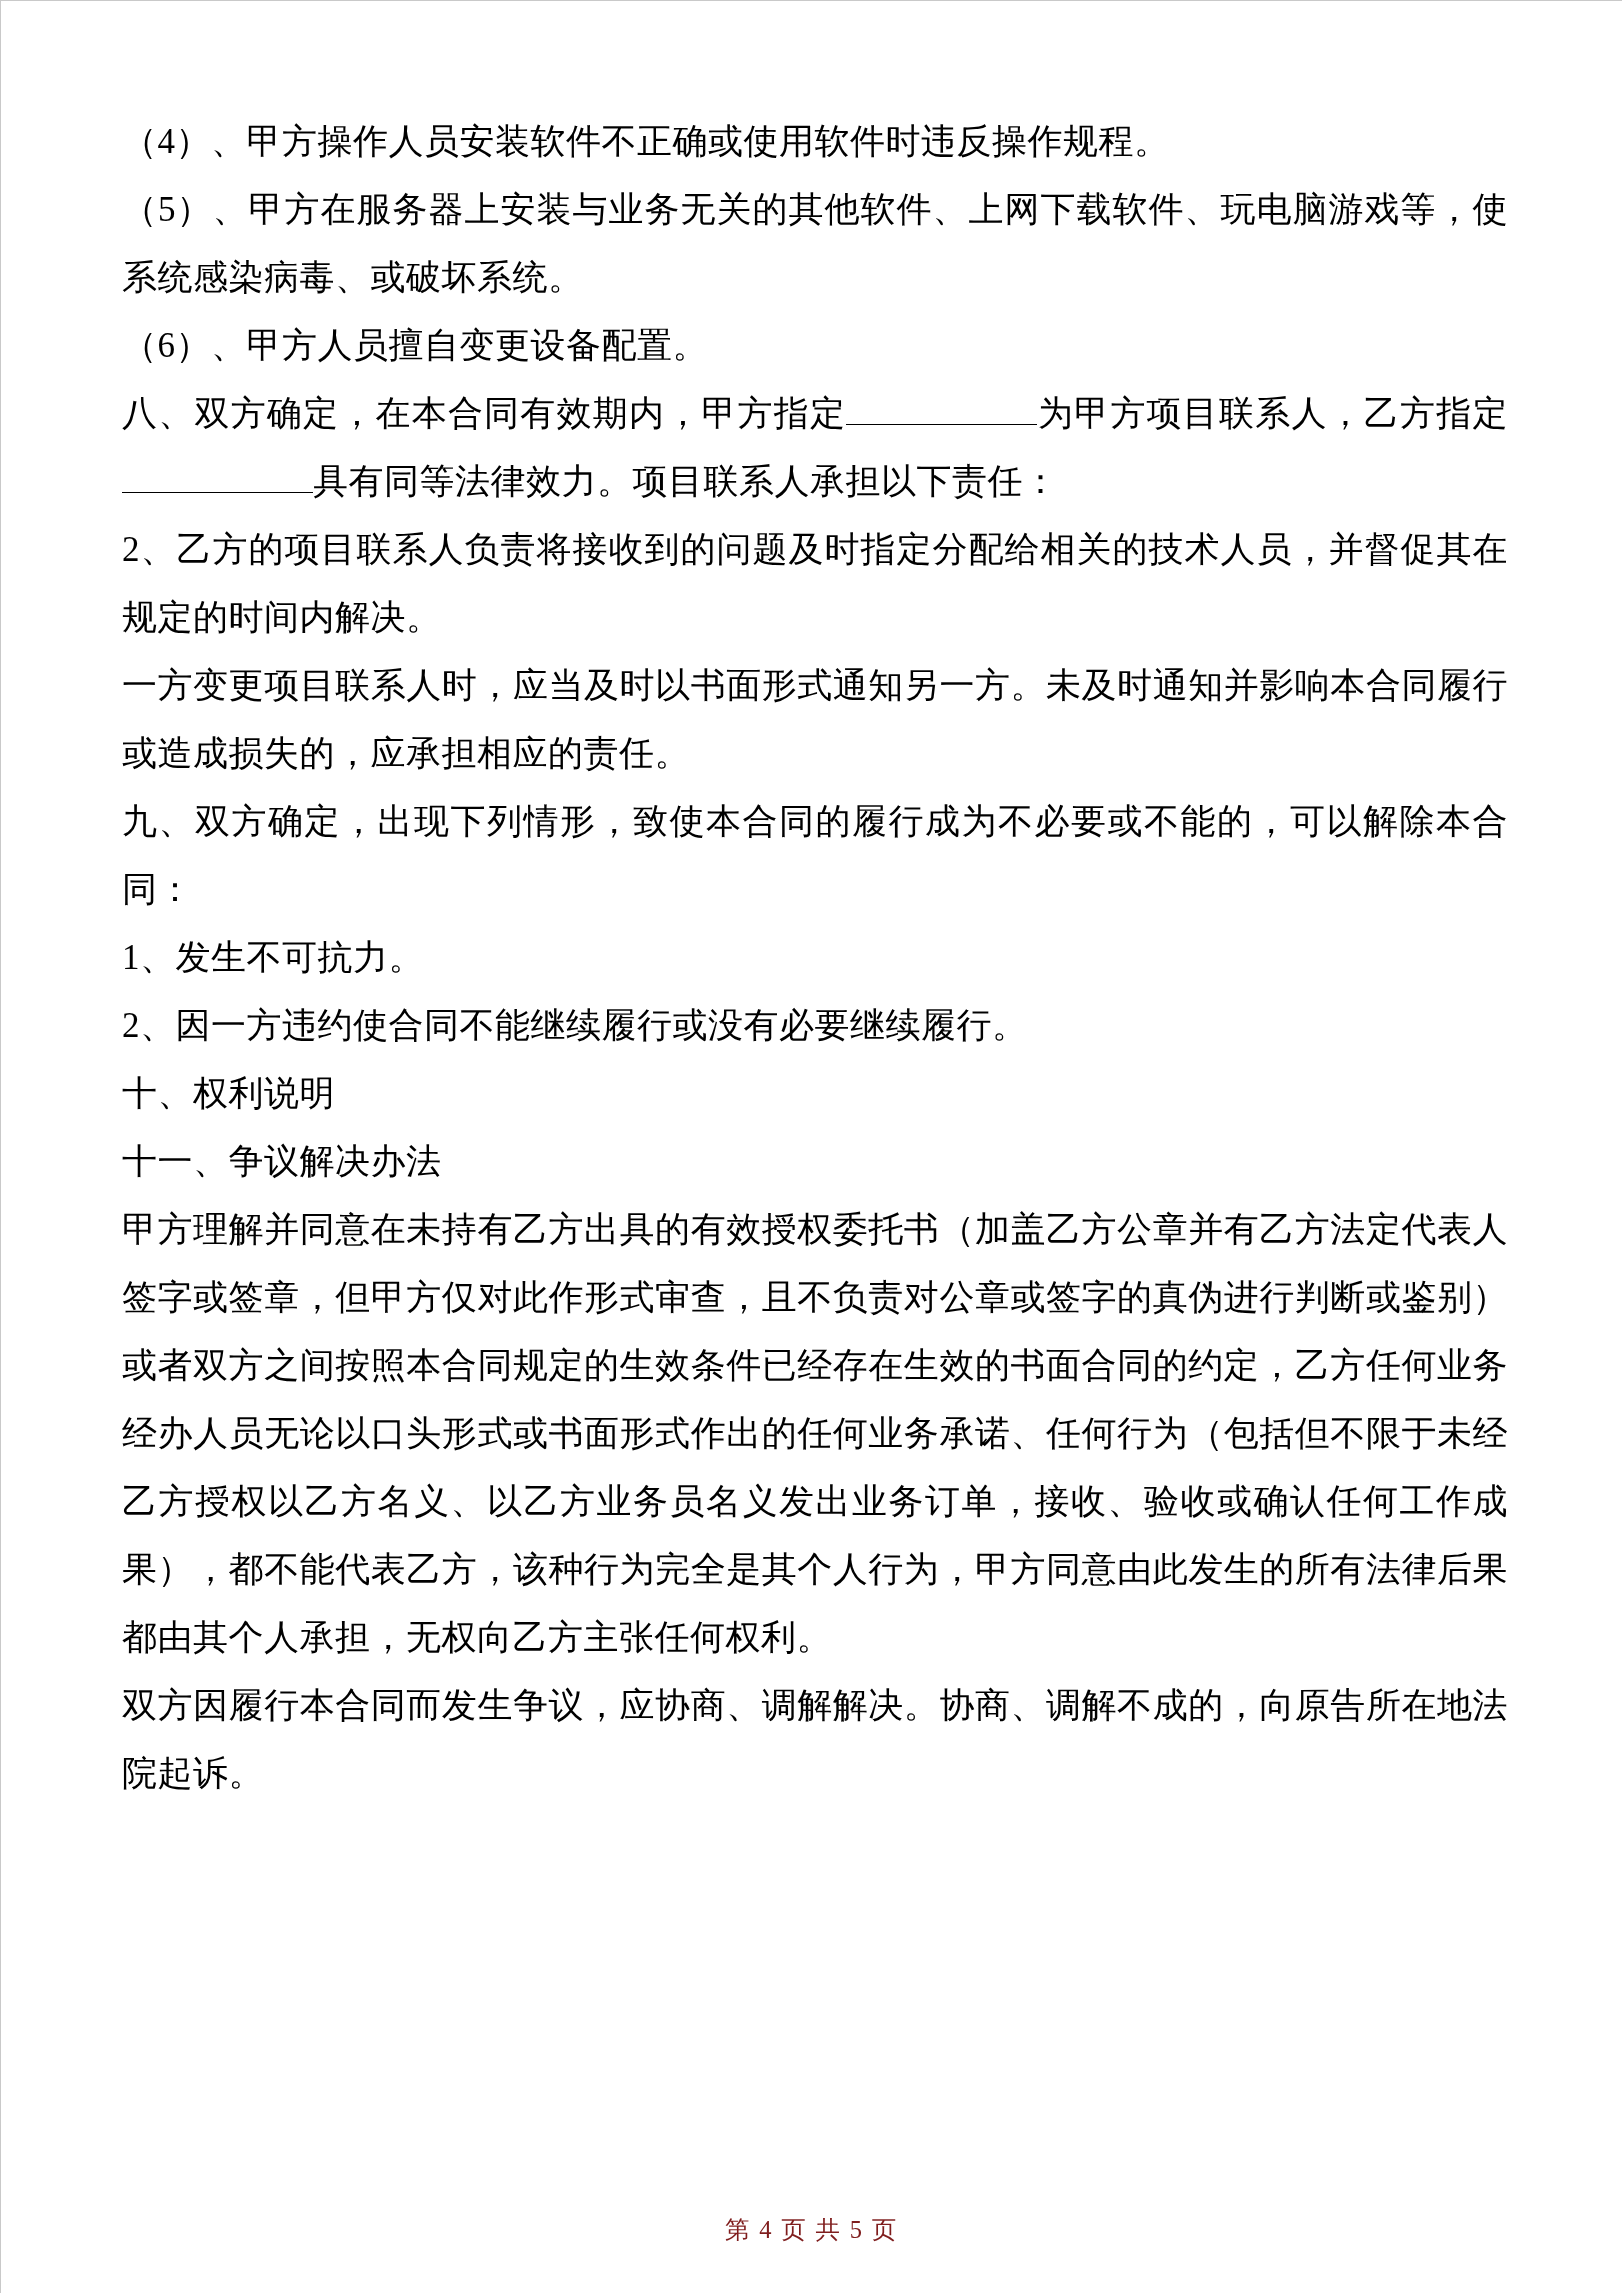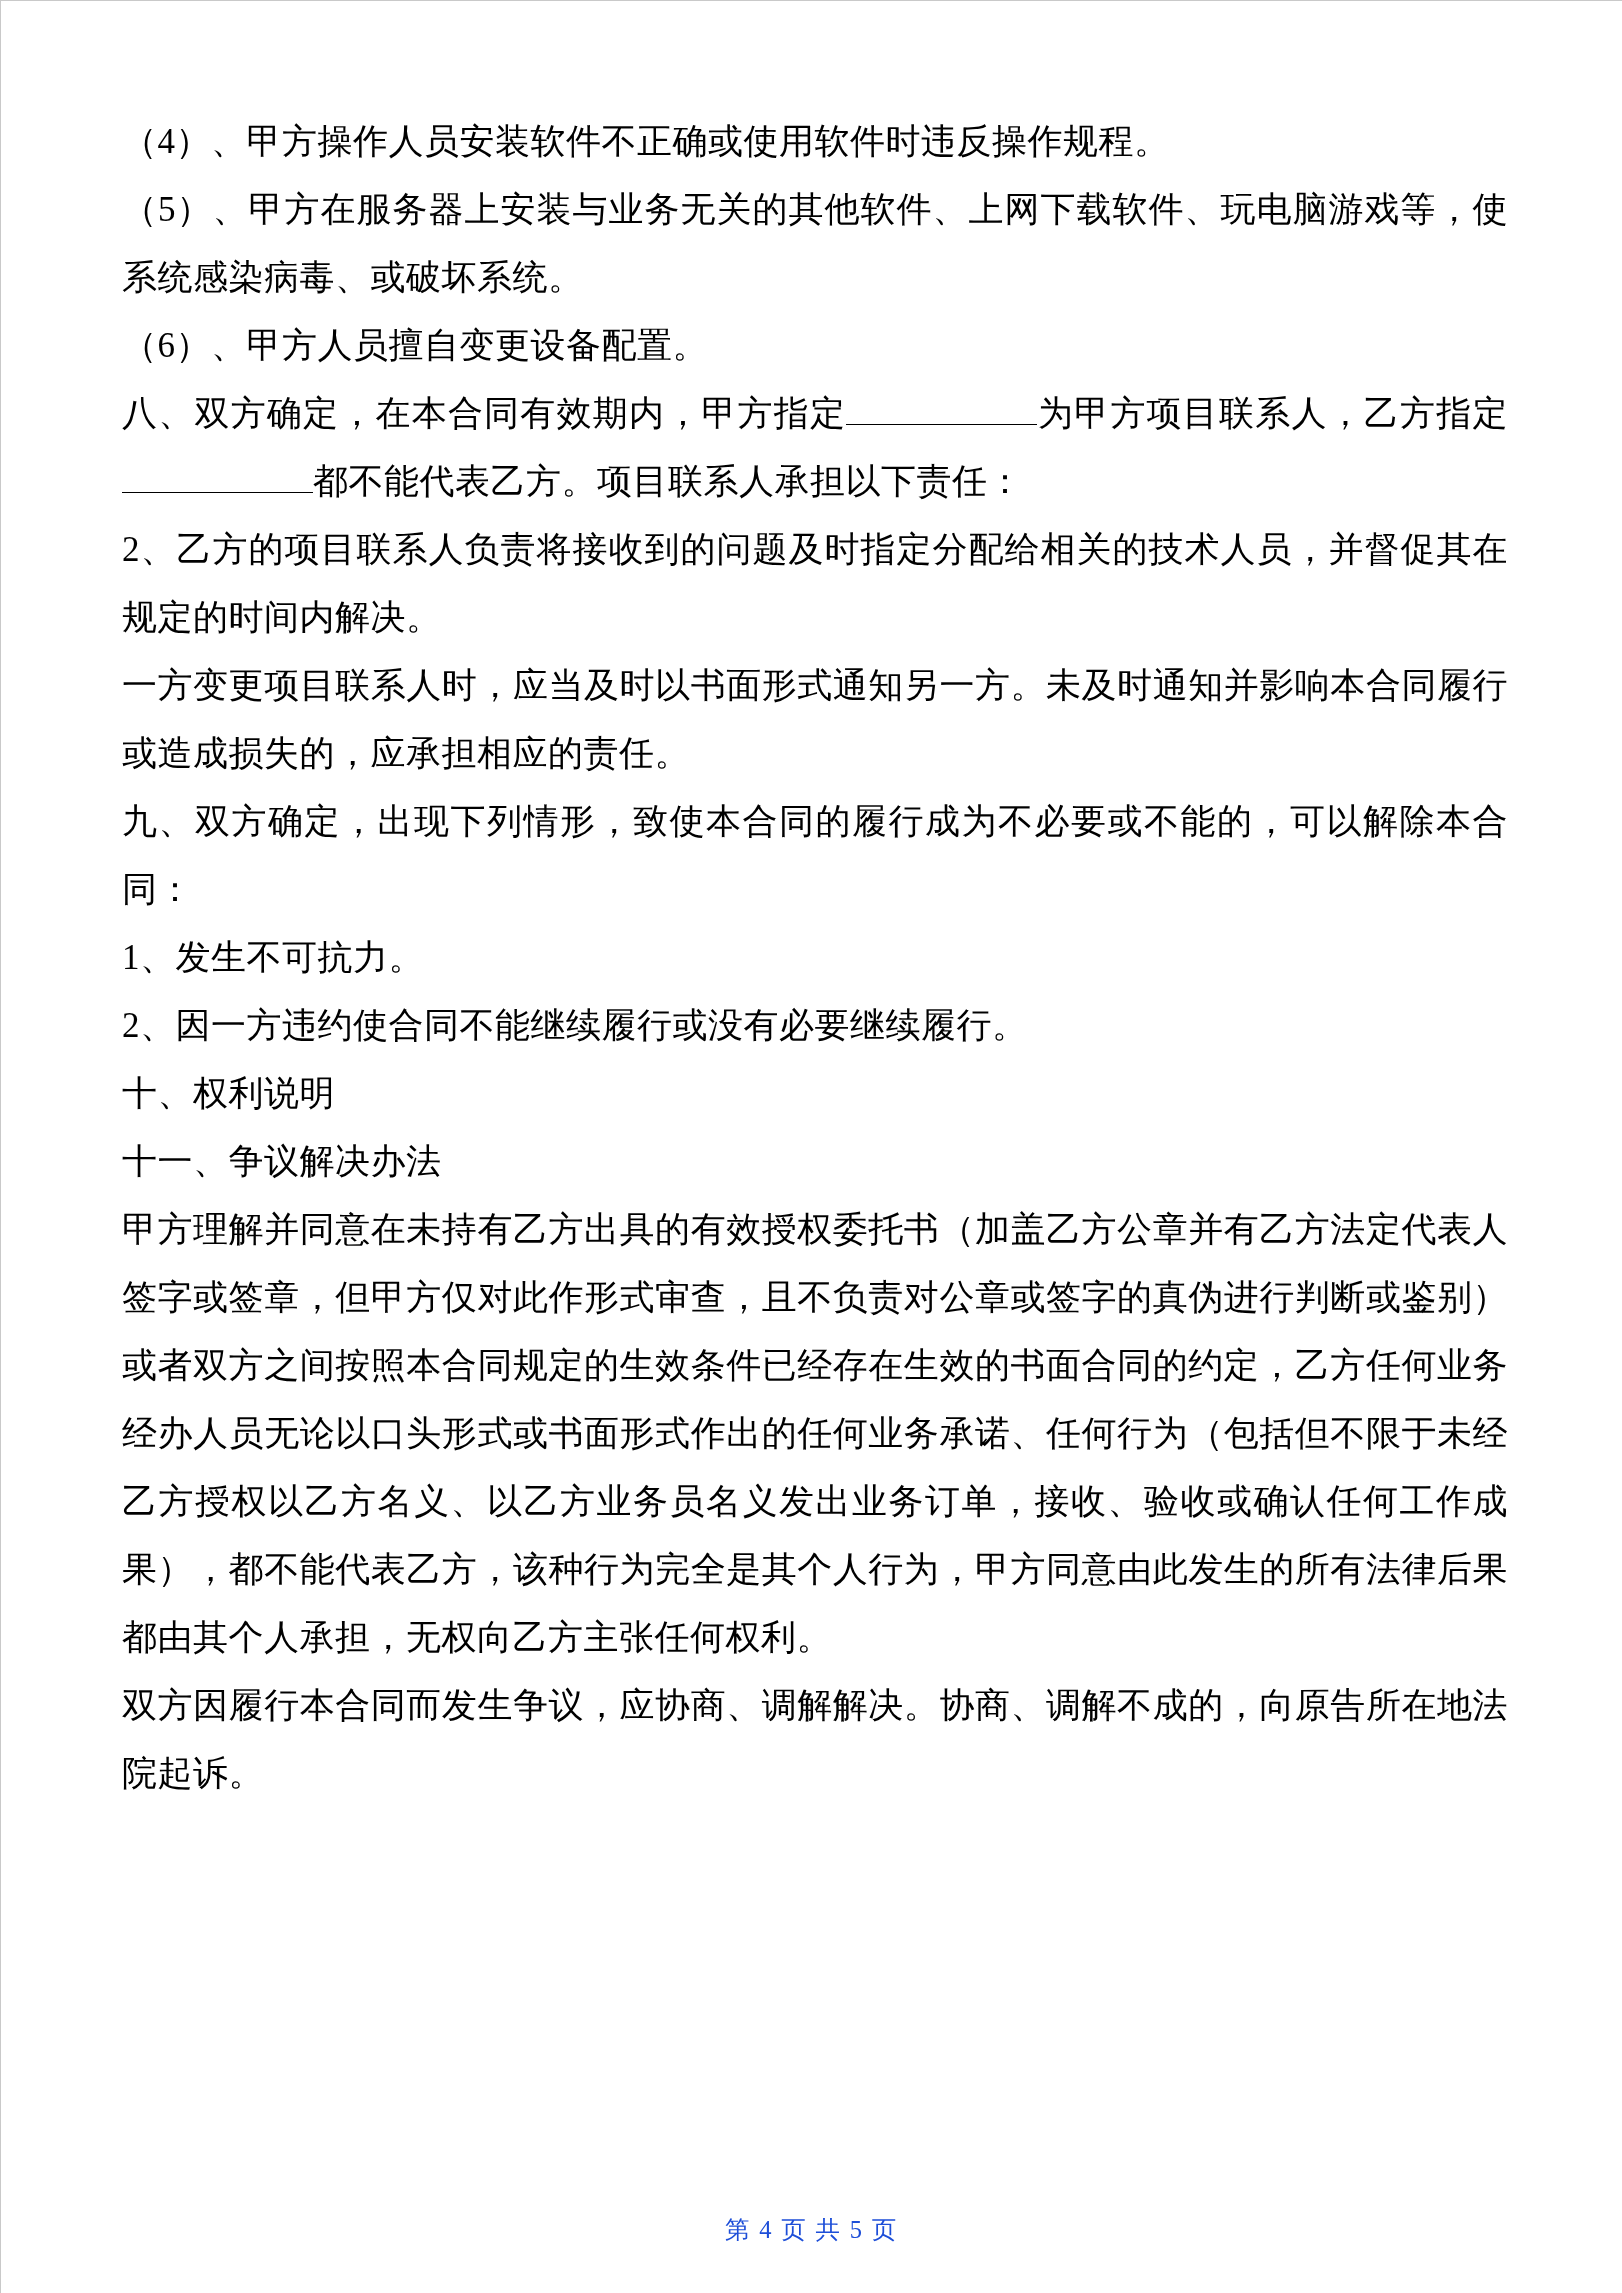--- a/index.html
+++ b/index.html
@@ -39,33 +39,33 @@
     vertical-align: baseline;
   }
   .footer {
     position: absolute;
     bottom: 47px;
     left: 0;
     width: 100%;
     text-align: center;
     font-size: 24.5px;
     letter-spacing: 1.8px;
-    color: #1d4ed8;
+    color: #7f1d1d;
     font-family: "Liberation Serif", "DejaVu Serif", serif;
   }
 </style>
 </head>
 <body>
 
 <div class="page">
   <div class="doc-body">
       <p class="para"><span>（4）、甲方操作人员安装软件不正确或使用软件时违反操作规程。</span></p>
       <p class="para"><span>（5）、甲方在服务器上安装与业务无关的其他软件、上网下载软件、玩电脑游戏等，使系统感染病毒、或破坏系统。</span></p>
       <p class="para"><span>（6）、甲方人员擅自变更设备配置。</span></p>
-      <p class="para"><span>八、双方确定，在本合同有效期内，甲方指定</span><span class="blank"></span><span>为甲方项目联系人，乙方指定</span><span class="blank"></span><span>都不能代表乙方。项目联系人承担以下责任：</span></p>
+      <p class="para"><span>八、双方确定，在本合同有效期内，甲方指定</span><span class="blank"></span><span>为甲方项目联系人，乙方指定</span><span class="blank"></span><span>具有同等法律效力。项目联系人承担以下责任：</span></p>
       <p class="para"><span>2、乙方的项目联系人负责将接收到的问题及时指定分配给相关的技术人员，并督促其在规定的时间内解决。</span></p>
       <p class="para"><span>一方变更项目联系人时，应当及时以书面形式通知另一方。未及时通知并影响本合同履行或造成损失的，应承担相应的责任。</span></p>
       <p class="para"><span>九、双方确定，出现下列情形，致使本合同的履行成为不必要或不能的，可以解除本合同：</span></p>
       <p class="para"><span>1、发生不可抗力。</span></p>
       <p class="para"><span>2、因一方违约使合同不能继续履行或没有必要继续履行。</span></p>
       <p class="para"><span>十、权利说明</span></p>
       <p class="para"><span>十一、争议解决办法</span></p>
       <p class="para"><span>甲方理解并同意在未持有乙方出具的有效授权委托书（加盖乙方公章并有乙方法定代表人签字或签章，但甲方仅对此作形式审查，且不负责对公章或签字的真伪进行判断或鉴别）或者双方之间按照本合同规定的生效条件已经存在生效的书面合同的约定，乙方任何业务经办人员无论以口头形式或书面形式作出的任何业务承诺、任何行为（包括但不限于未经乙方授权以乙方名义、以乙方业务员名义发出业务订单，接收、验收或确认任何工作成果），都不能代表乙方，该种行为完全是其个人行为，甲方同意由此发生的所有法律后果都由其个人承担，无权向乙方主张任何权利。</span></p>
       <p class="para"><span>双方因履行本合同而发生争议，应协商、调解解决。协商、调解不成的，向原告所在地法院起诉。</span></p>
     </div>

